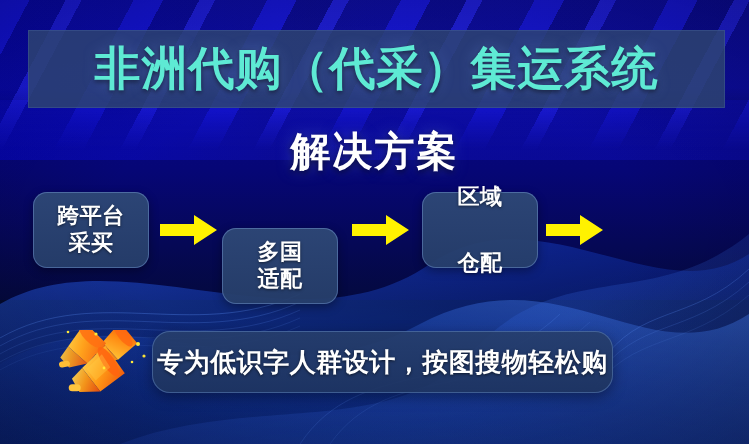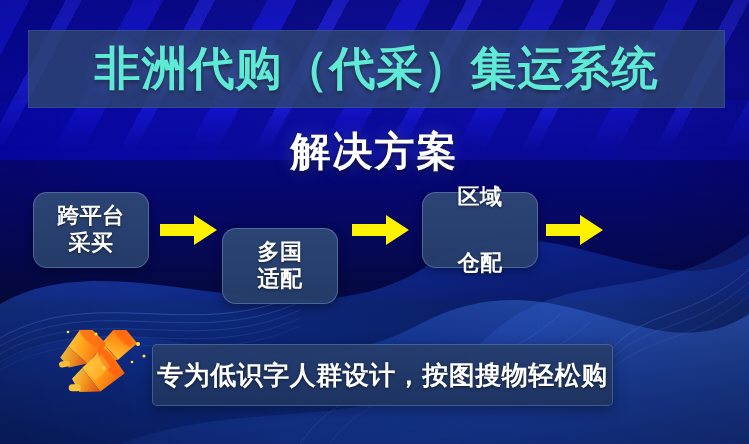--- a/index.html
+++ b/index.html
@@ -91,22 +91,22 @@
   .fbox.b2{left:422px;gap:39px;}
   .fbox.b3{left:612px;}
 
   .arrow{position:absolute;top:22px;width:58px;height:32px;}
   .arrow.a0{left:160px;}
   .arrow.a1{left:352px;}
   .arrow.a2{left:546px;}
 
   
   .banner{
-    position:absolute;left:152px;top:344px;width:461px;height:62px;
-    border-radius:5px;
+    position:absolute;left:152px;top:331px;width:461px;height:62px;
+    border-radius:18px;
     background:linear-gradient(180deg,rgba(38,62,108,.92) 0%,rgba(30,52,96,.92) 100%);
     box-shadow:0 0 0 1px rgba(110,150,210,.42) inset, 0 4px 14px rgba(0,0,0,.35);
     display:flex;align-items:center;justify-content:center;
     color:#fff;font-size:26px;font-weight:700;letter-spacing:.5px;white-space:nowrap;
     text-shadow:0 1px 3px rgba(0,0,0,.6);
   }
 
   
   .horns{position:absolute;left:52px;top:330px;width:100px;height:72px;}
 </style>

